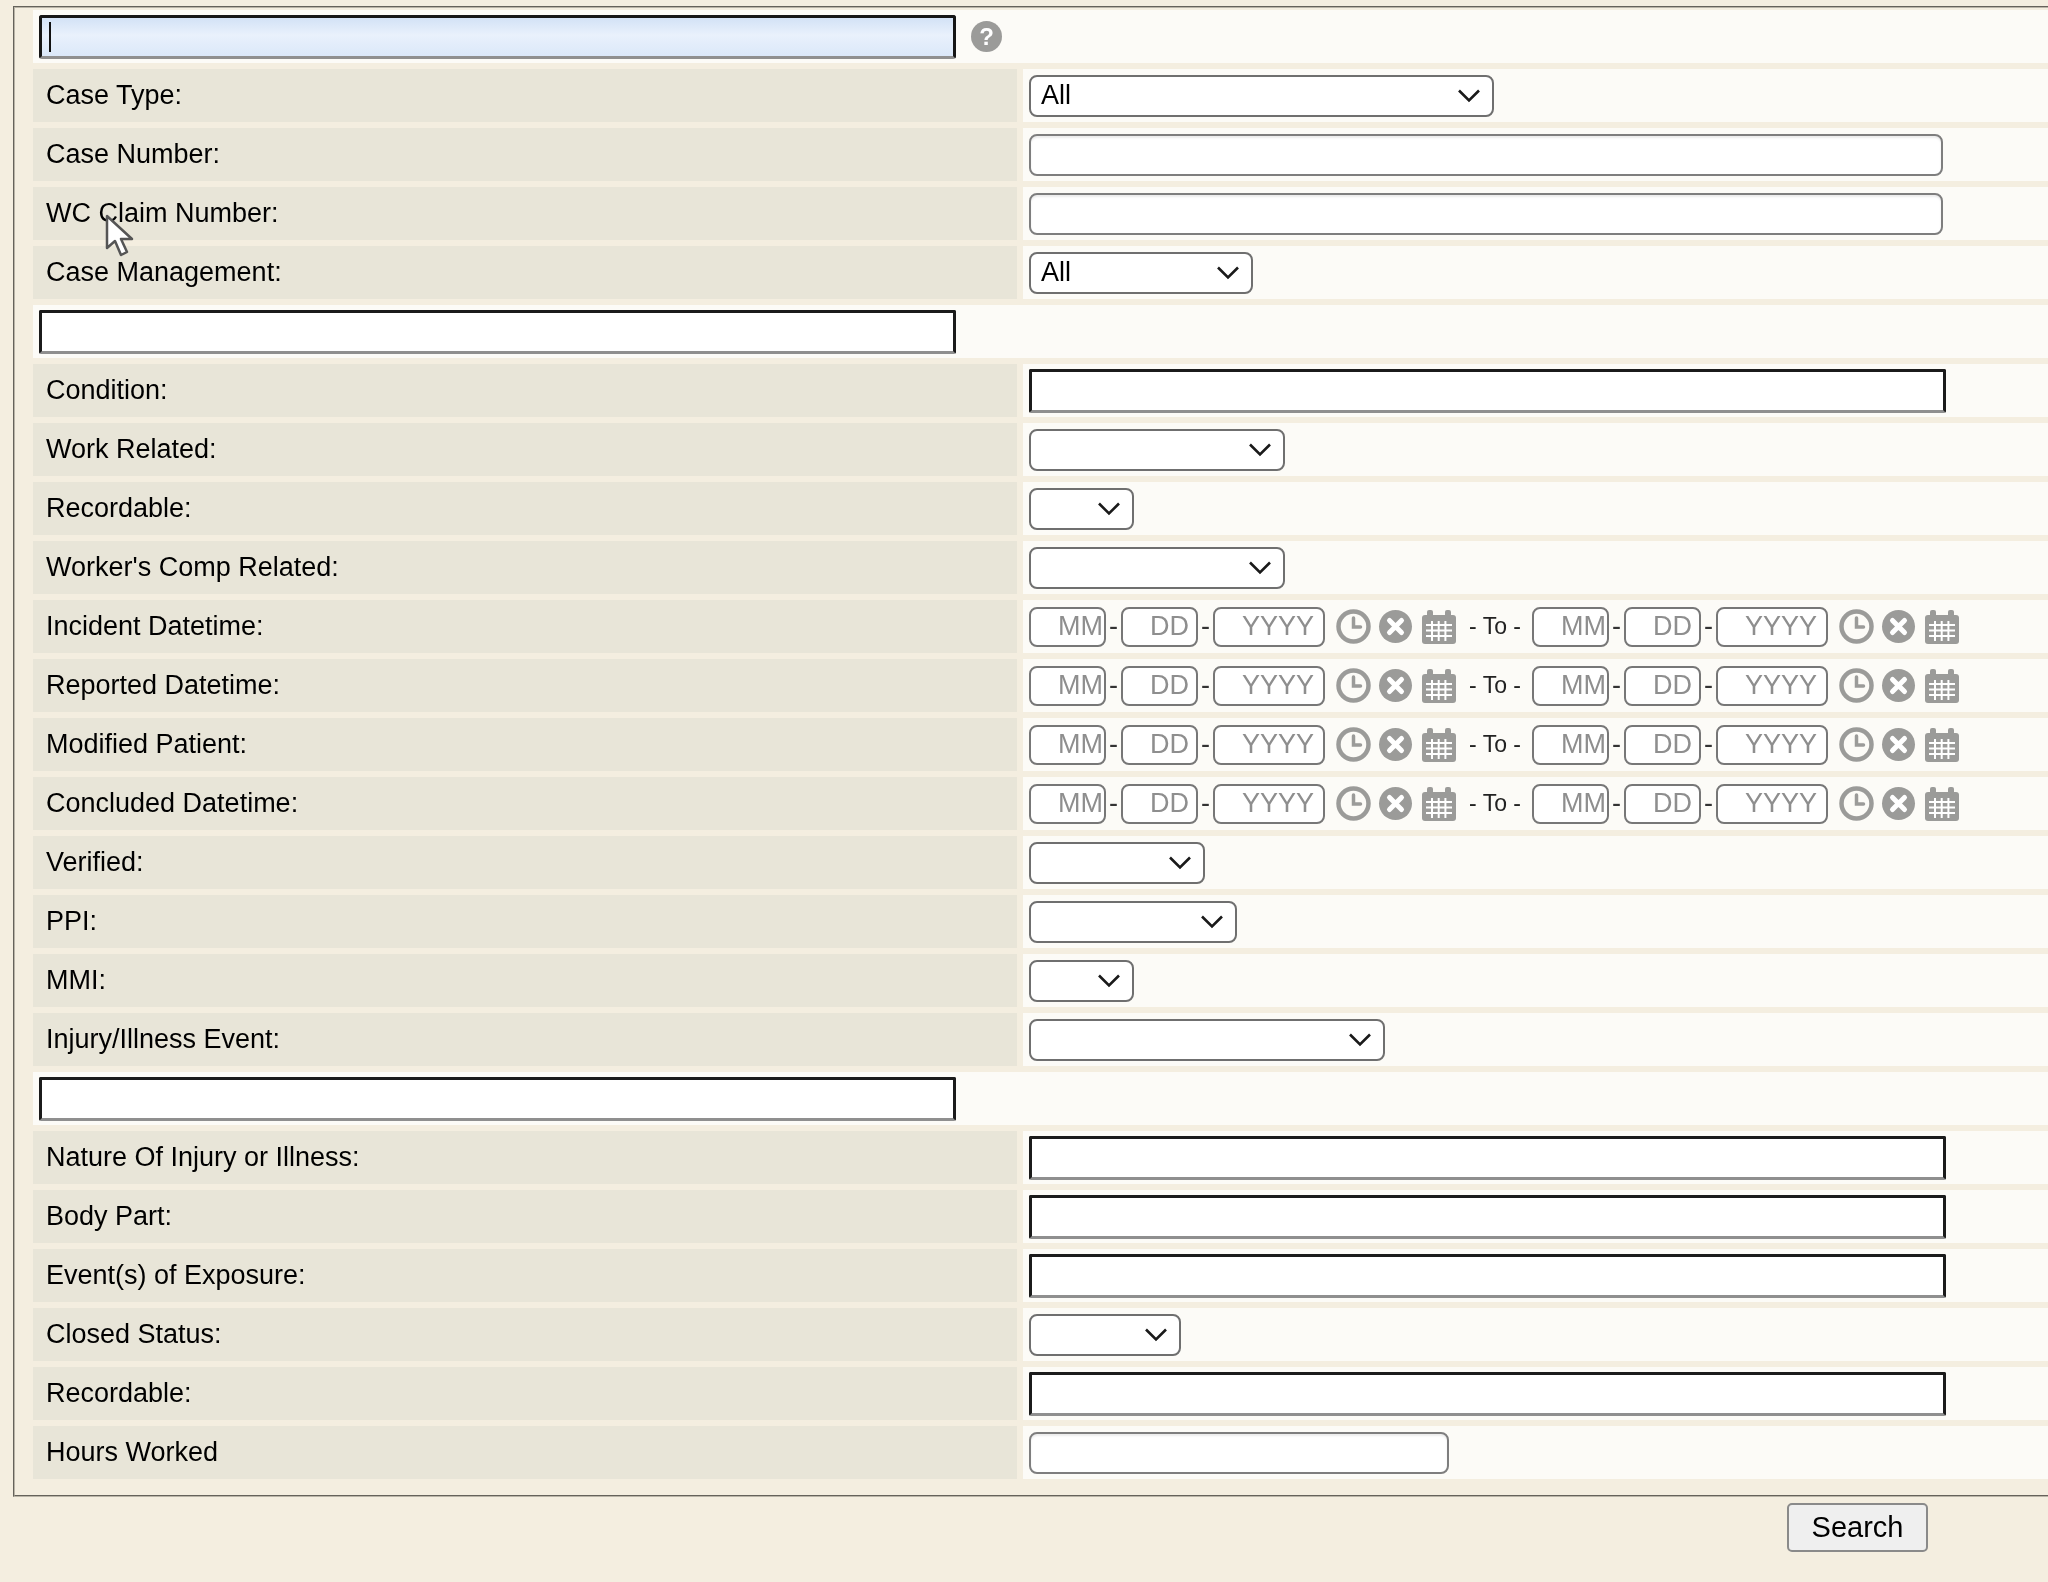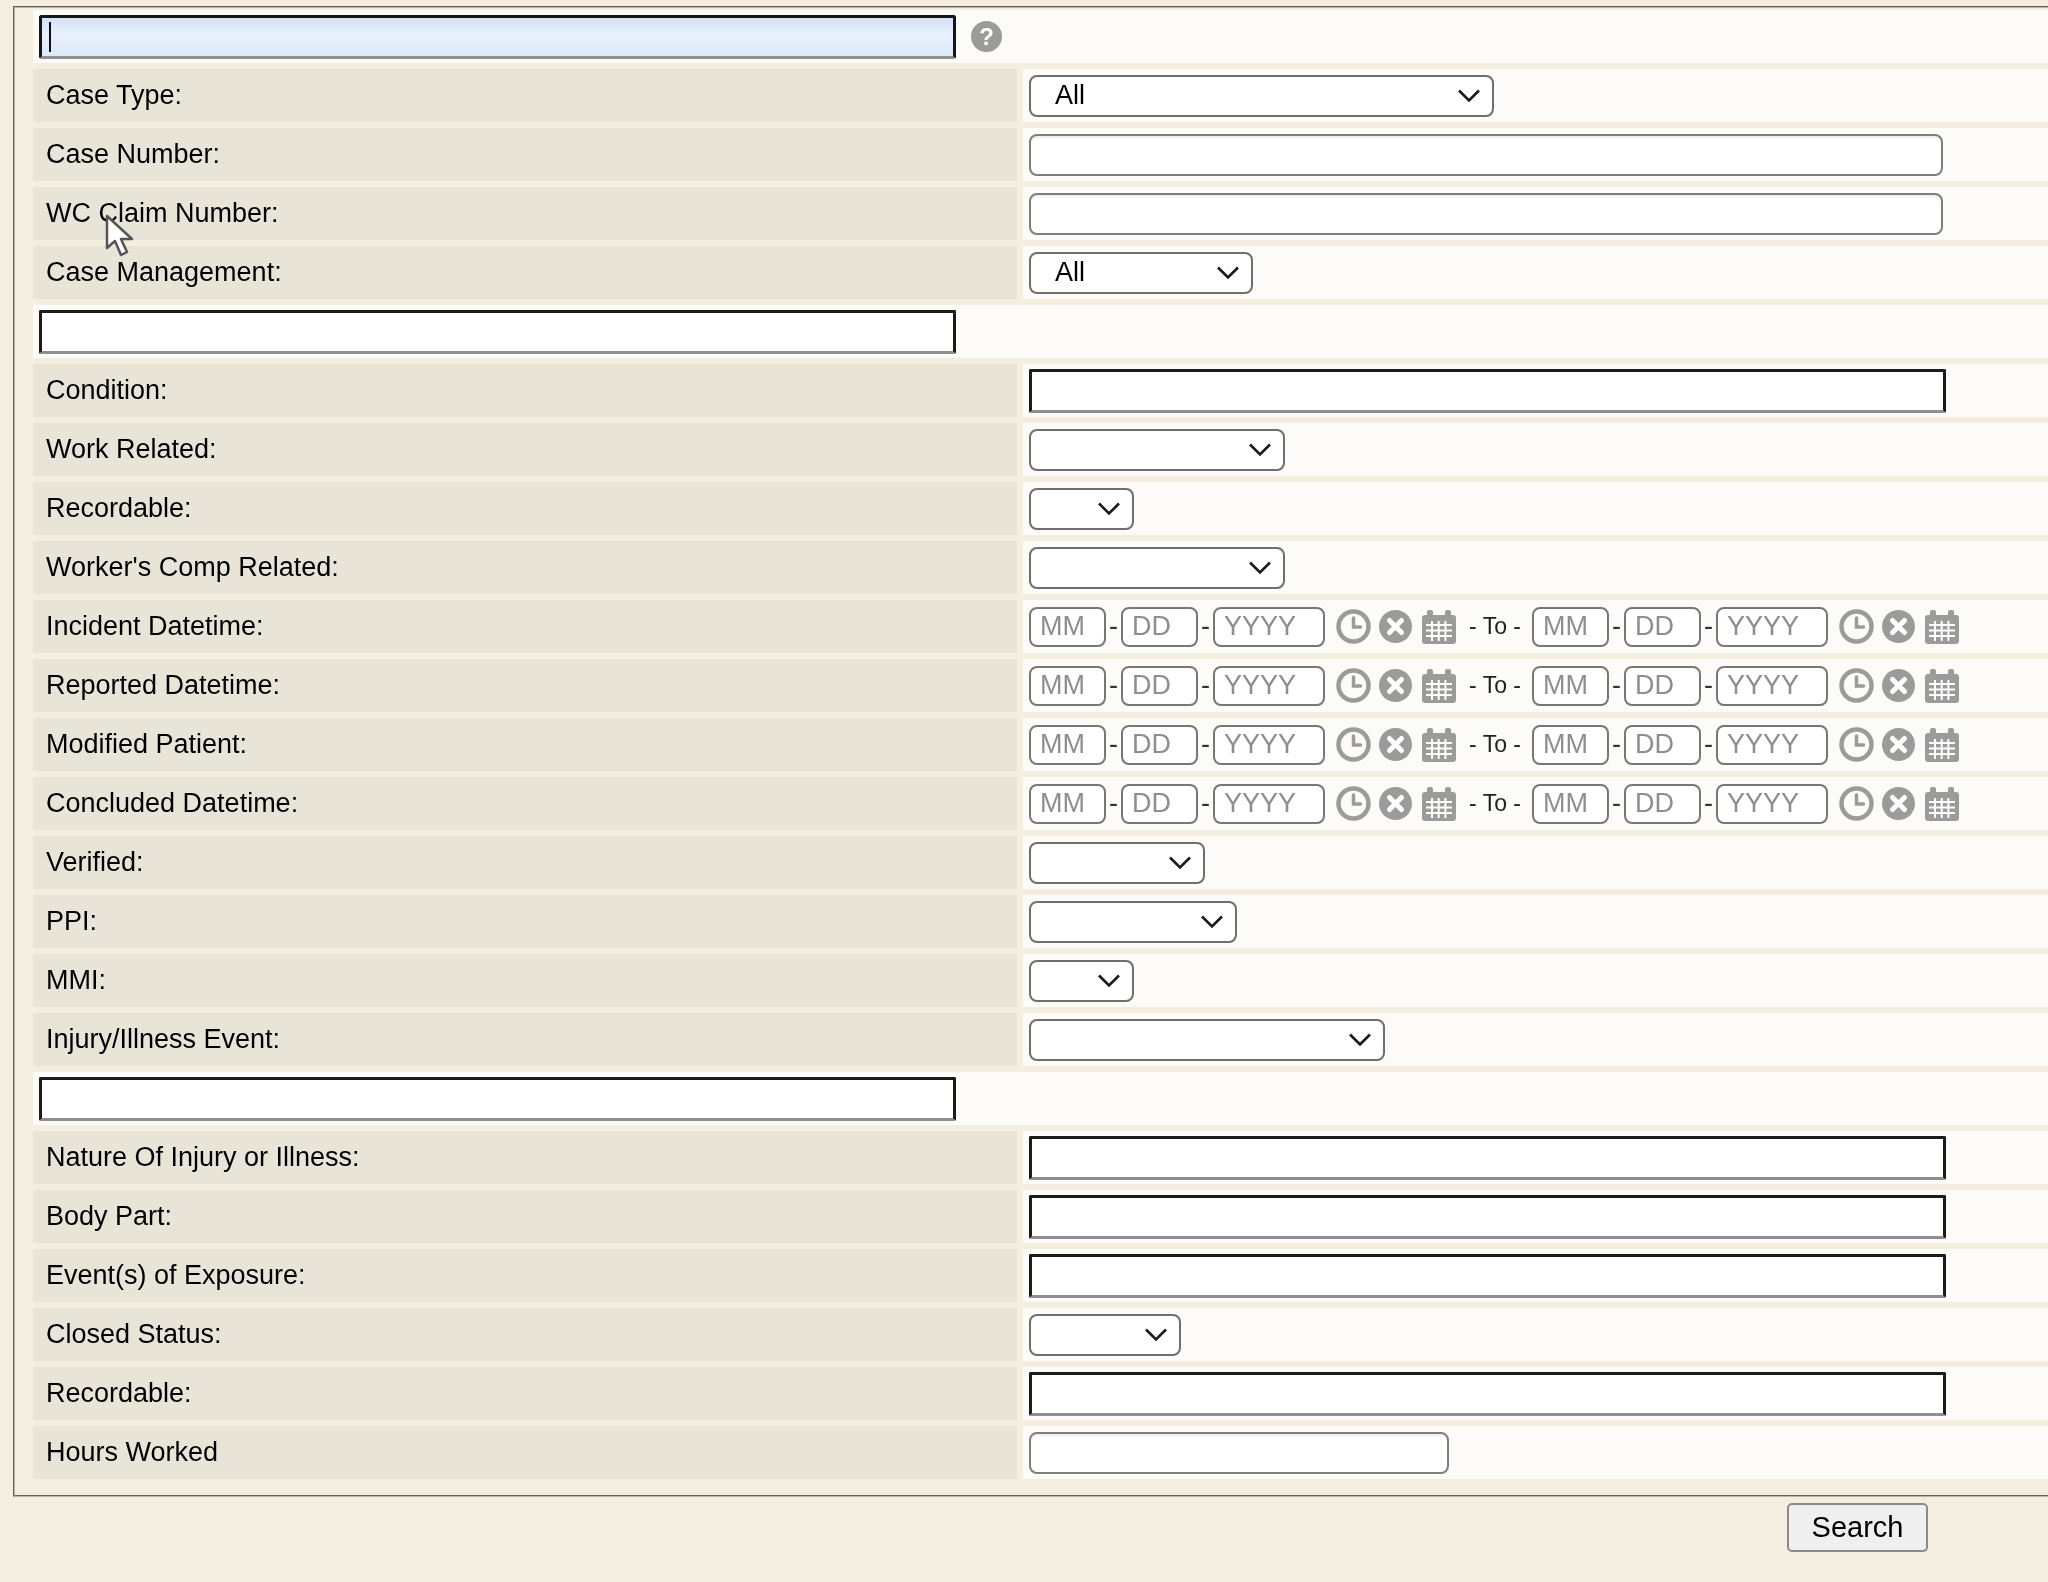--- a/index.html
+++ b/index.html
@@ -43,30 +43,30 @@
   .caret{width:2px;height:30px;background:#111;margin-left:7px;}
   .inp-round{
     height:42px;border:2px solid #7e7e7e;border-radius:8px;
     box-shadow:inset 0 2px 2px rgba(0,0,0,0.08);
   }
   .w914{width:914px;} .w420{width:420px;}
   
   .sel{
     position:relative;height:42px;background:#fff;border:2px solid #6f6f6f;
     border-radius:8px;box-sizing:border-box;display:flex;align-items:center;
-    padding-left:24px;font-size:27px;
+    padding-left:10px;font-size:27px;
   }
   .sel svg{position:absolute;right:11px;top:50%;transform:translateY(-50%);}
   .sw465{width:465px;} .sw224{width:224px;} .sw256{width:256px;} .sw105{width:105px;}
   .sw176{width:176px;} .sw208{width:208px;} .sw356{width:356px;} .sw152{width:152px;}
   
   .dtg{display:flex;align-items:center;}
   .dt{
     box-sizing:border-box;height:40px;border:2px solid #777;border-radius:8px;
-    background:#fff;font-size:27px;font-family:inherit;padding-left:9px;color:#444;
+    background:#fff;font-size:27px;font-family:inherit;padding-left:27px;color:#444;
   }
   .dt::placeholder{color:#8e8e8e;opacity:1;}
   .dt.mm,.dt.dd{width:77px;}
   .dt.yyyy{width:112px;}
   .dash{font-size:27px;color:#333;margin:0 3px;}
   .dt-icon{margin-left:7px;cursor:pointer;flex:none;display:block;}
   .dt-icon:first-of-type{margin-left:11px;}
   .to-label{font-size:23px;color:#222;margin:0 11px;white-space:nowrap;}
   
   .help{

